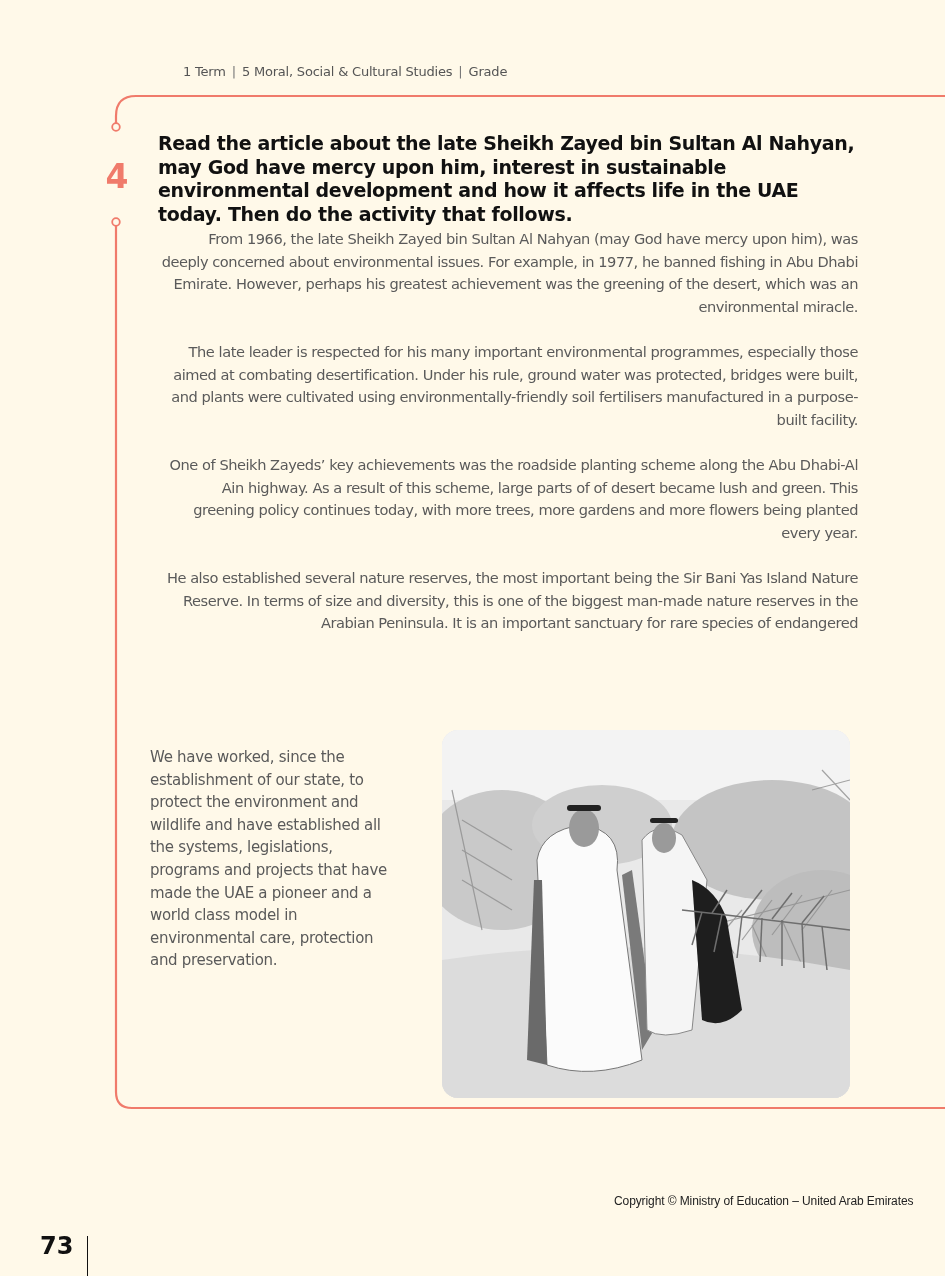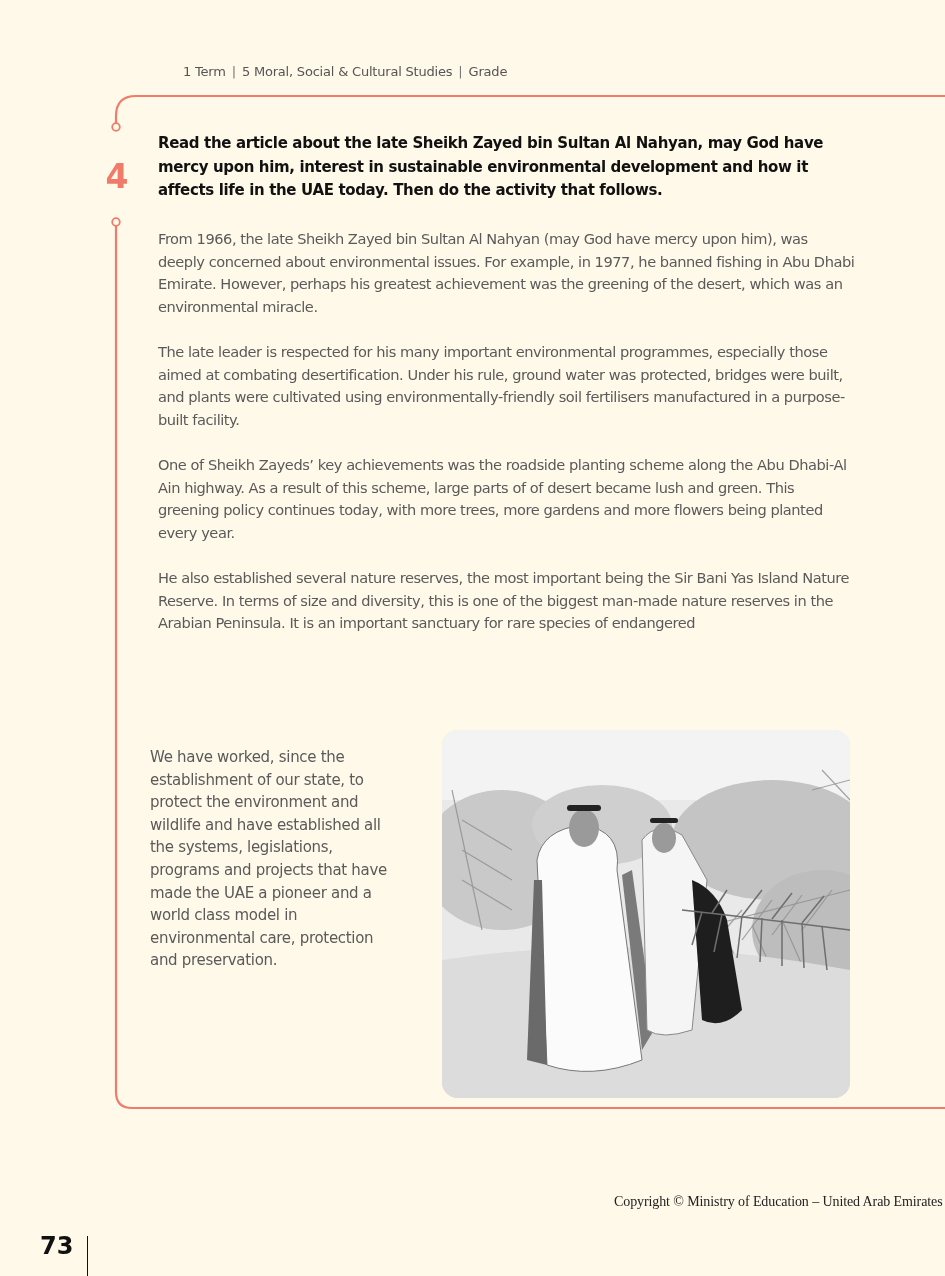--- a/index.html
+++ b/index.html
@@ -15,44 +15,44 @@
     margin-left:22px;
   }
   .header .sep { margin:0 6px; color:#777; }
   .frame { position:absolute; left:0; top:0; width:945px; height:1276px; pointer-events:none; }
   .q-num {
     position:absolute; left:102px; top:157px; width:30px; text-align:center;
     font-family:"DejaVu Sans", sans-serif; font-weight:bold; font-size:33px; color:#F07B6B;
   }
   .instruction {
     position:absolute; left:158px; top:132px; width:700px;
-    font-family:"DejaVu Sans", sans-serif; font-weight:bold; font-size:15px; line-height:23.5px; color:#111;
+    font-family:"DejaVu Sans", sans-serif; font-weight:bold; font-size:19px; line-height:23.5px; color:#111;
     letter-spacing:-0.35px;
   }
   .article {
     position:absolute; left:158px; top:228px; width:700px;
     font-family:"DejaVu Sans", sans-serif; font-size:14.6px; line-height:22.5px; color:#5a5a5a;
     letter-spacing:-0.45px;
   }
-  .article p { margin:0 0 23px 0; }
+  .article p { margin:0 0 23px 0;text-align:right; }
   .quote {
     position:absolute; left:142px; top:746px; width:250px;
     font-family:"DejaVu Sans", sans-serif; font-size:15px; line-height:22.6px; color:#5a5a5a;
     letter-spacing:-0.3px;
     margin-left:8px;
   }
   .photo {
     position:absolute; left:442px; top:730px; width:408px; height:368px;
     border-radius:16px; overflow:hidden;
     background:linear-gradient(180deg,#f2f2f2 0%,#e4e4e4 18%,#cfcfcf 35%,#d9d9d9 60%,#cacaca 100%);
   }
   .photo svg { width:100%; height:100%; display:block; }
   .copyright {
     position:absolute; left:614px; top:1194px;
-    font-family:Liberation Serif, serif; font-size:14px; color:#222; letter-spacing:-0.1px;
+    font-family:Liberation Sans, sans-serif; font-size:12px; color:#222; letter-spacing:-0.1px;
   }
   .page-num {
     position:absolute; left:40px; top:1232px;
     font-family:"DejaVu Sans", sans-serif; font-weight:bold; font-size:24px; color:#111;
   }
   .page-rule { position:absolute; left:87px; top:1236px; width:1px; height:40px; background:#111; }
 </style>
 </head>
 <body>
 

